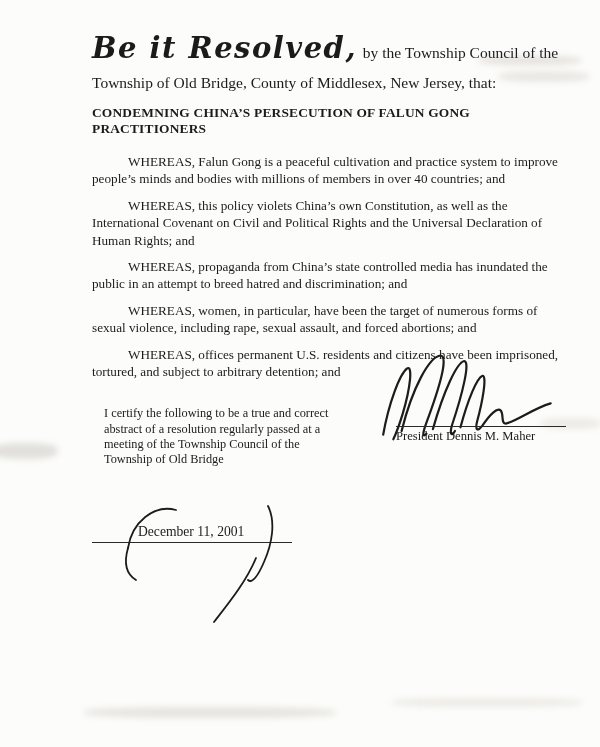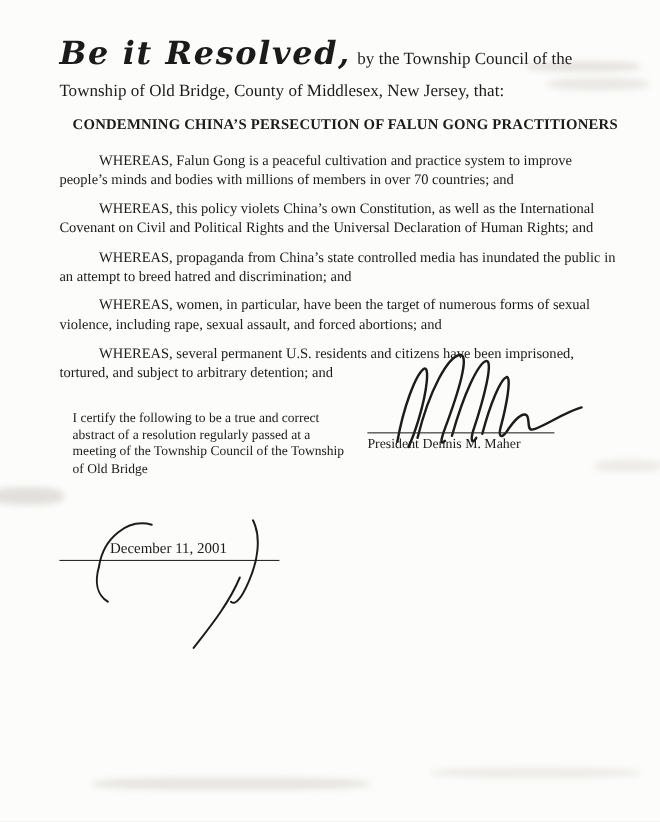--- a/index.html
+++ b/index.html
@@ -5,51 +5,51 @@
   html,body{margin:0;padding:0;background:#e9e8e4;}
   .page{
     position:relative;
     width:600px;height:747px;
     margin:0 auto;
     background:#fcfcfa;
     overflow:hidden;
     color:#1b1b1b;
     font-family:"Liberation Serif", serif;
     box-sizing:border-box;
-    padding:26px 34px 0 54px;
+    padding:26px 34px 0 92px;
   }
   
   .opening{font-size:15.5px;line-height:1.55;margin:0 0 10px 0;}
   .script{
     font-family:"DejaVu Serif", serif;
     font-style:italic;font-weight:700;
     font-size:29px;letter-spacing:1.5px;
     padding-right:2px;
   }
   .doc-title{
     font-size:13.4px;font-weight:700;letter-spacing:.2px;
-    margin:0 0 16px 12px;
+    margin:0 0 16px 0;
   }
   
   .para{
     font-size:13.2px;line-height:17.4px;
     text-indent:36px;
     margin:0 0 9px 0;
   }
   
   .sig-row{
     display:flex;justify-content:space-between;align-items:flex-start;
     margin-top:26px;
   }
   .certify{
     width:252px;font-size:12.3px;line-height:15.2px;margin-left:12px;
   }
   .president-block{
     width:232px;position:relative;top:-56px;
-    display:flex;flex-direction:column;align-items:flex-start;
+    display:flex;flex-direction:column;align-items:flex-end;
   }
   .scrawl-svg{display:block;margin:0 0 -16px 10px;}
   .sig-line{
     width:170px;border-top:1.6px solid #2a2a2a;
     padding-top:2px;font-size:12.6px;
   }
   
   .clerk-block{position:relative;margin-top:24px;width:260px;}
   .date-line{
     width:200px;border-bottom:1.6px solid #2a2a2a;
@@ -75,25 +75,25 @@
   <div class="smudge sm3"></div>
   <div class="smudge sm4"></div>
   <div class="smudge sm5"></div>
   <div class="smudge sm6"></div>
 
   <p class="opening"><span class="script">Be it Resolved,</span><span> by the Township Council of the Township of Old Bridge, County of Middlesex, New Jersey, that:</span></p>
 
   <p class="doc-title">CONDEMNING CHINA’S PERSECUTION OF FALUN GONG PRACTITIONERS</p>
 
   <div>
-    <p class="para">WHEREAS, Falun Gong is a peaceful cultivation and practice system to improve people’s minds and bodies with millions of members in over 70 countries; and</p>
+    <p class="para">WHEREAS, Falun Gong is a peaceful cultivation and practice system to improve people’s minds and bodies with millions of members in over 40 countries; and</p>
     <p class="para">WHEREAS, this policy violets China’s own Constitution, as well as the International Covenant on Civil and Political Rights and the Universal Declaration of Human Rights; and</p>
     <p class="para">WHEREAS, propaganda from China’s state controlled media has inundated the public in an attempt to breed hatred and discrimination; and</p>
     <p class="para">WHEREAS, women, in particular, have been the target of numerous forms of sexual violence, including rape, sexual assault, and forced abortions; and</p>
-    <p class="para">WHEREAS, several permanent U.S. residents and citizens have been imprisoned, tortured, and subject to arbitrary detention; and</p>
+    <p class="para">WHEREAS, offices permanent U.S. residents and citizens have been imprisoned, tortured, and subject to arbitrary detention; and</p>
   </div>
 
   <div class="sig-row">
     <div class="certify">I certify the following to be a true and correct abstract of a resolution regularly passed at a meeting of the Township Council of the Township of Old Bridge</div>
 
     <div class="president-block">
       <svg class="scrawl-svg" width="200" height="92" viewBox="0 0 200 100">
         <g fill="none" stroke="#1c1c1c" stroke-width="2.4" stroke-linecap="round">
           <path d="M10,92 C16,58 28,26 36,20 C42,16 40,40 31,70 C27,83 23,93 21,97"></path>
           <path d="M30,88 C42,40 60,8 72,6 C82,6 70,44 57,79 C53,90 52,96 57,91"></path>

